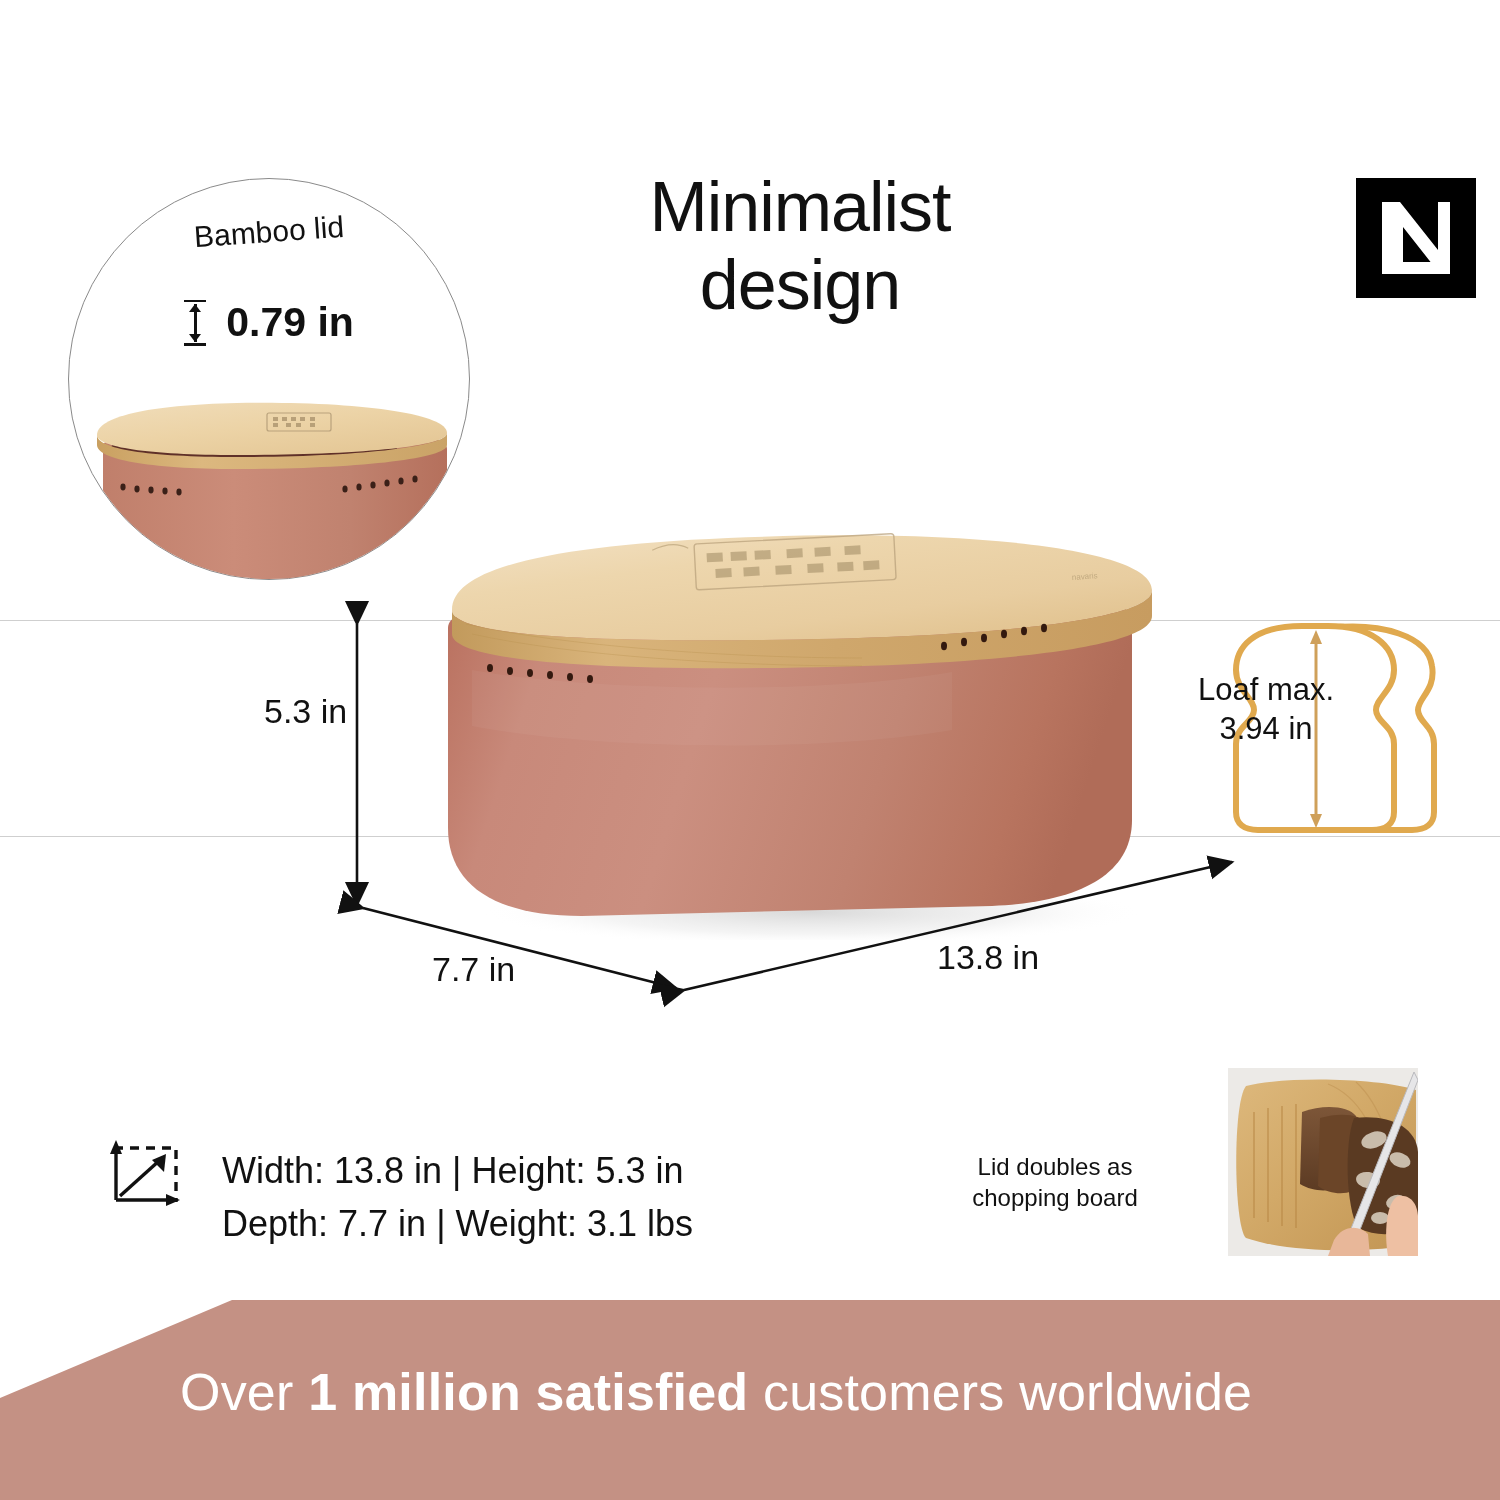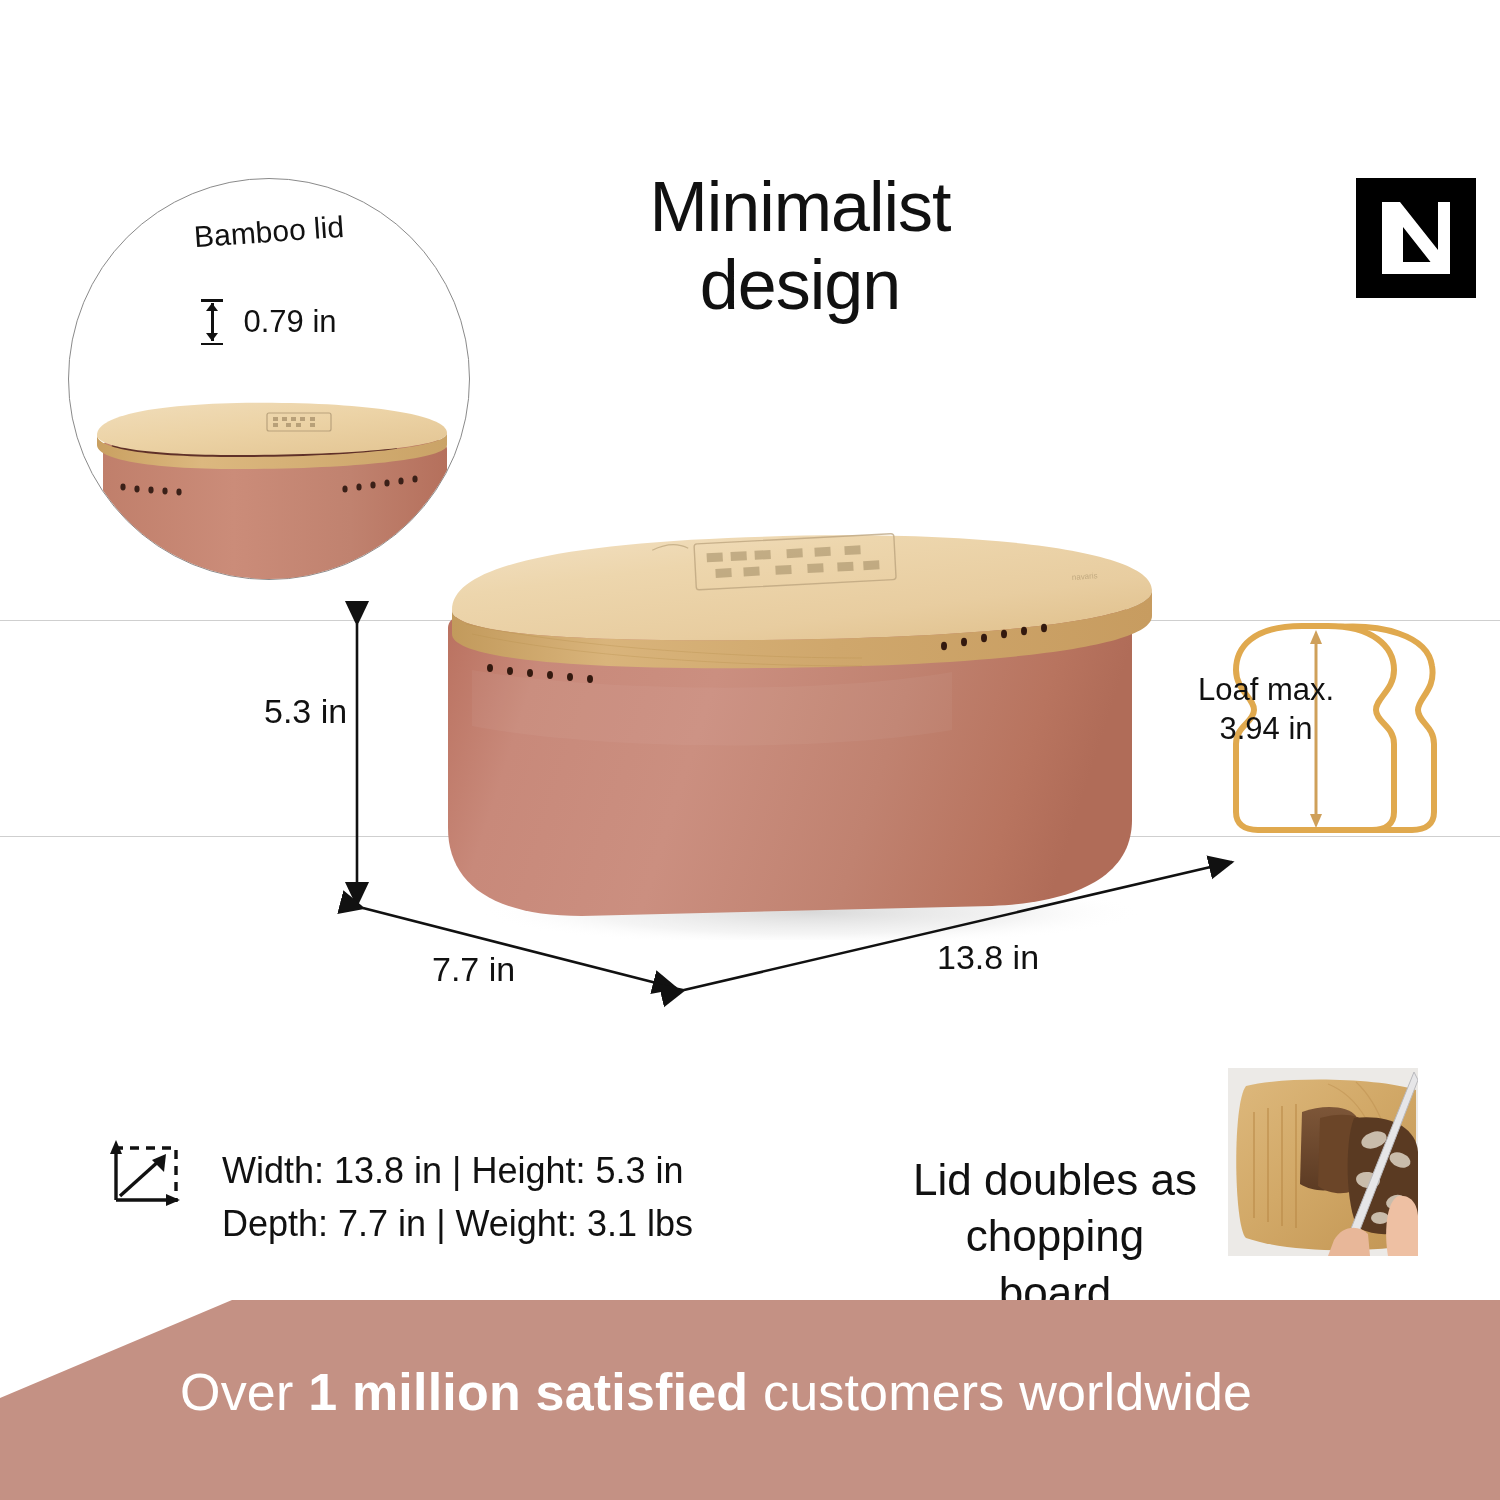--- a/index.html
+++ b/index.html
@@ -42,21 +42,21 @@
     background:#ffffff;
   }
   .inset-label{
     position:absolute;left:0;top:36px;width:400px;text-align:center;
     font-size:30px;color:#111;
     transform:rotate(-4deg);
   }
   .inset-dim{
     position:absolute;left:0;top:120px;width:400px;
     display:flex;align-items:center;justify-content:center;gap:20px;
-    font-size:31px;color:#111;
+    font-size:41px;color:#111;font-weight:bold;
   }
   .hbar{display:inline-block;width:22px;height:46px;position:relative;}
   .hbar:before,.hbar:after{content:"";position:absolute;left:0;width:22px;height:2.5px;background:#111;}
   .hbar:before{top:0;}
   .hbar:after{bottom:0;}
   .hbar i{position:absolute;left:10px;top:4px;width:2.5px;height:38px;background:#111;}
   .hbar i:before,.hbar i:after{content:"";position:absolute;left:-5px;border-left:6px solid transparent;border-right:6px solid transparent;}
   .hbar i:before{top:0;border-bottom:8px solid #111;}
   .hbar i:after{bottom:0;border-top:8px solid #111;}
 
@@ -80,21 +80,21 @@
   }
 
   
   .spec-icon{position:absolute;left:106px;top:1134px;width:78px;height:78px;}
   .spec-title{position:absolute;left:222px;top:1078px;font-size:47px;font-weight:700;letter-spacing:-0.5px;color:#111;}
   .spec-lines{position:absolute;left:222px;top:1145px;font-size:36px;line-height:1.46;color:#111;}
 
   
   .chop-text{
     position:absolute;left:905px;top:1152px;width:300px;
-    text-align:center;font-size:44px;line-height:1.28;color:#111;
+    text-align:center;font-size:24px;line-height:1.28;color:#111;
   }
   .chop-photo{
     position:absolute;left:1228px;top:1068px;width:190px;height:188px;
     overflow:hidden;background:#e9e7e4;
   }
 
   
   .banner{
     position:absolute;left:0;top:1300px;width:1500px;height:200px;
   }

